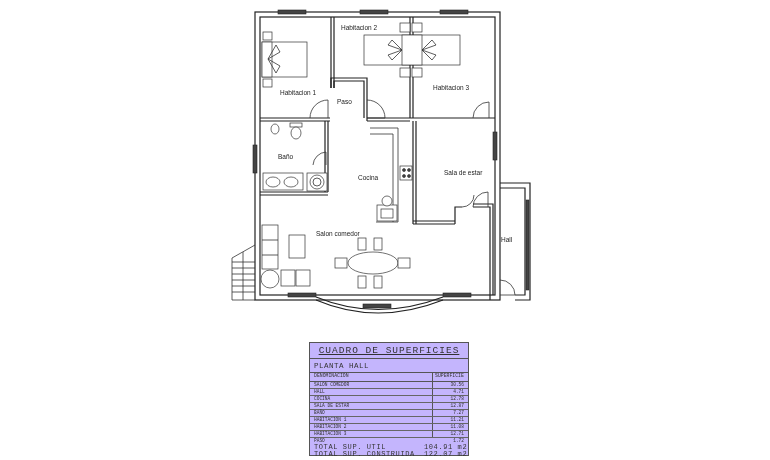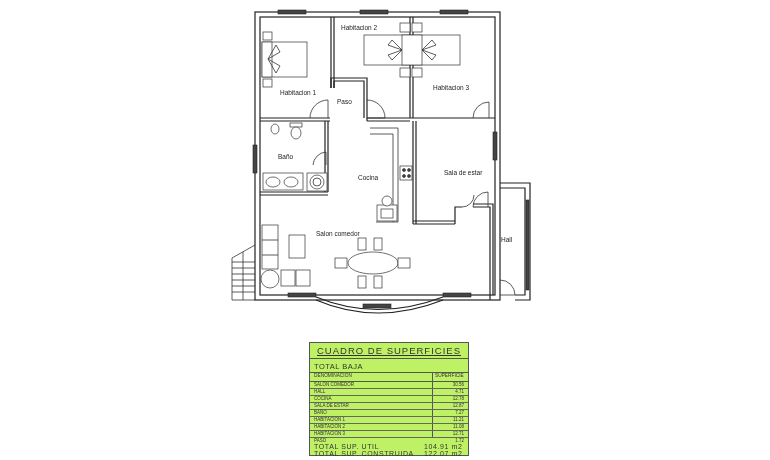--- a/index.html
+++ b/index.html
@@ -4,21 +4,21 @@
   <style>
     html, body { margin:0; padding:0; background:#ffffff; }
     body { width:770px; height:460px; position:relative; overflow:hidden; font-family:"Liberation Sans", sans-serif; }
     #plan { position:absolute; left:0; top:0; width:770px; height:460px; }
     .wall { fill:none; stroke:#222; stroke-width:1.2; }
     .thin { fill:none; stroke:#333; stroke-width:0.8; }
     .win { fill:#444; stroke:#222; stroke-width:0.6; }
     .door { fill:none; stroke:#333; stroke-width:0.8; }
     .furn { fill:#fff; stroke:#333; stroke-width:0.7; }
     .lbl { font-family:"Liberation Sans", sans-serif; font-size:6.5px; fill:#222; }
-    #table { position:absolute; left:309px; top:342px; width:158px; height:112px; border:1px solid #555; background:#bef264; }
+    #table { position:absolute; left:309px; top:342px; width:158px; height:112px; border:1px solid #555; background:#c4b5fd;font-family:Liberation Mono, monospace; }
     .t-title { position:absolute; left:0; top:2px; width:100%; text-align:center; font-size:9.5px; letter-spacing:1px; color:#333; text-decoration:underline; }
     .t-sub { position:absolute; left:4px; top:19px; font-size:7.5px; letter-spacing:0.5px; color:#333; }
     .t-line { position:absolute; left:0; width:100%; border-top:1px solid #555; }
     .t-row { position:absolute; left:0; width:100%; height:6px; font-size:4.5px; color:#333; border-bottom:1px solid #666; }
     .t-row .n { position:absolute; left:4px; top:0; }
     .t-row .v { position:absolute; right:4px; top:0; }
     .t-vsep { position:absolute; left:122px; top:29px; height:66px; border-left:1px solid #555; }
     .t-head { position:absolute; top:30px; font-size:4.8px; color:#333; }
     .t-tot { position:absolute; left:4px; font-size:7px; letter-spacing:0.6px; color:#333; }
     .t-tot .v { position:absolute; left:110px; white-space:nowrap; }
@@ -170,21 +170,21 @@
   <text class="lbl" x="278" y="159">Baño</text>
   <text class="lbl" x="358" y="180">Cocina</text>
   <text class="lbl" x="444" y="175">Sala de estar</text>
   <text class="lbl" x="316" y="236">Salon comedor</text>
   <text class="lbl" x="501" y="242">Hall</text>
 </svg>
 
 <div id="table">
   <div class="t-title">CUADRO DE SUPERFICIES</div>
   <div class="t-line" style="top:15px"></div>
-  <div class="t-sub">TOTAL BAJA</div>
+  <div class="t-sub">PLANTA HALL</div>
   <div class="t-line" style="top:29px"></div>
   <div class="t-vsep"></div>
   <div class="t-head" style="left:4px">DENOMINACION</div>
   <div class="t-head" style="left:125px">SUPERFICIE</div>
   <div class="t-line" style="top:38px"></div>
 
   <div class="t-row" style="top:39px">
       <span class="n">SALON COMEDOR</span>
       <span class="v">30.56</span>
     </div>

